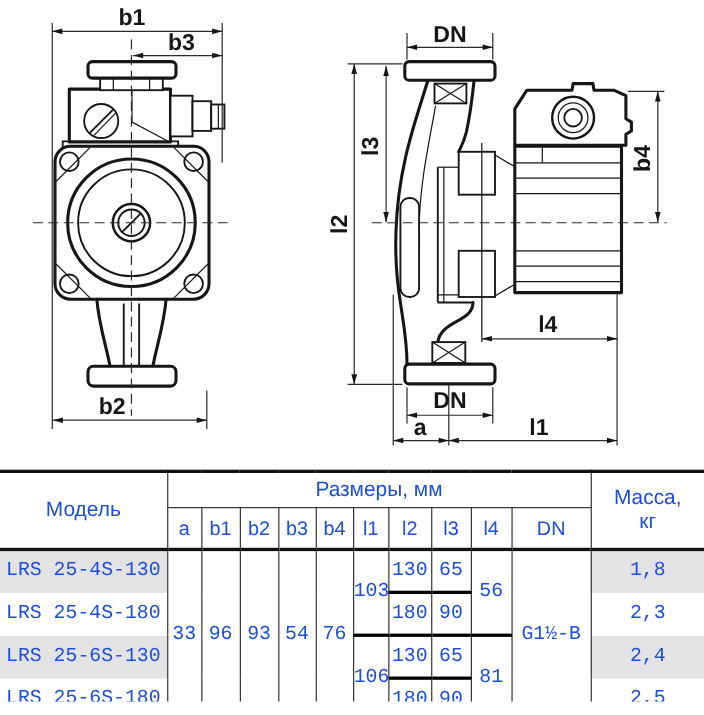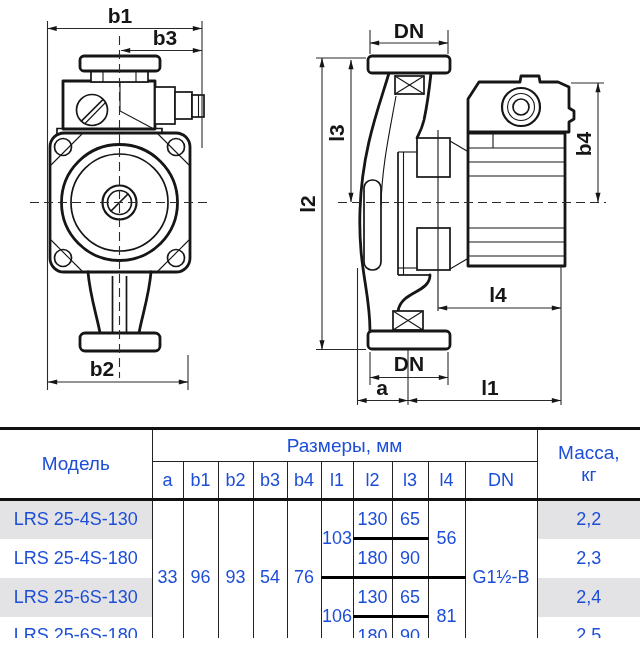--- a/index.html
+++ b/index.html
@@ -17,21 +17,21 @@
   .dimtxt{font-family:"Liberation Sans",sans-serif;font-size:21px;font-weight:600;fill:#161616;text-anchor:middle;}
   
   table.spec{position:absolute;left:0;top:427px;width:640px;border-collapse:collapse;table-layout:fixed;
     border-top:3px solid #111;border-bottom:3px solid #111;font-size:18px;color:#1d4ed8;}
   table.spec th,table.spec td{border-left:1px solid #222;border-right:1px solid #222;text-align:center;
     padding:0;font-weight:normal;line-height:1.15;}
   table.spec .noL{border-left:none;} table.spec .noR{border-right:none;margin-top:40px;}
   th.h-model,th.h-mass{border-bottom:3px solid #111;font-weight:bold;font-size:19px;}
   th.h-sizes{border-bottom:1px solid #222;font-weight:bold;font-size:19px;height:31px;margin-left:31px;}
   tr.subhead th{border-bottom:3px solid #111;height:36px;font-size:18px;}
-  tr.bodyrow td{height:36px;}
+  tr.bodyrow td{height:36px;font-family:Liberation Mono, monospace;}
   td.model{text-align:left;padding-left:13px;}
   td.hline{border-bottom:3px solid #000000;}
   .shade{background:#e3e3e5;}
 </style>
 </head>
 <body>
 
 <div class="sheet">
 
 <svg width="640" height="425" viewBox="0 0 640 425">
@@ -231,21 +231,21 @@
       <td rowspan="4">33</td>
       <td rowspan="4">96</td>
       <td rowspan="4">93</td>
       <td rowspan="4">54</td>
       <td rowspan="4">76</td>
       <td rowspan="2" class="hline">103</td>
       <td class="hline">130</td>
       <td class="hline">65</td>
       <td rowspan="2" class="hline">56</td>
       <td rowspan="4">G1½-B</td>
-      <td class="shade noR">2,2</td>
+      <td class="shade noR">1,8</td>
     </tr>
     <tr class="bodyrow">
       <td class="model noL">LRS 25-4S-180</td>
       <td class="hline">180</td>
       <td class="hline">90</td>
       <td class="noR">2,3</td>
     </tr>
     <tr class="bodyrow">
       <td class="model shade noL">LRS 25-6S-130</td>
       <td rowspan="2">106</td>

